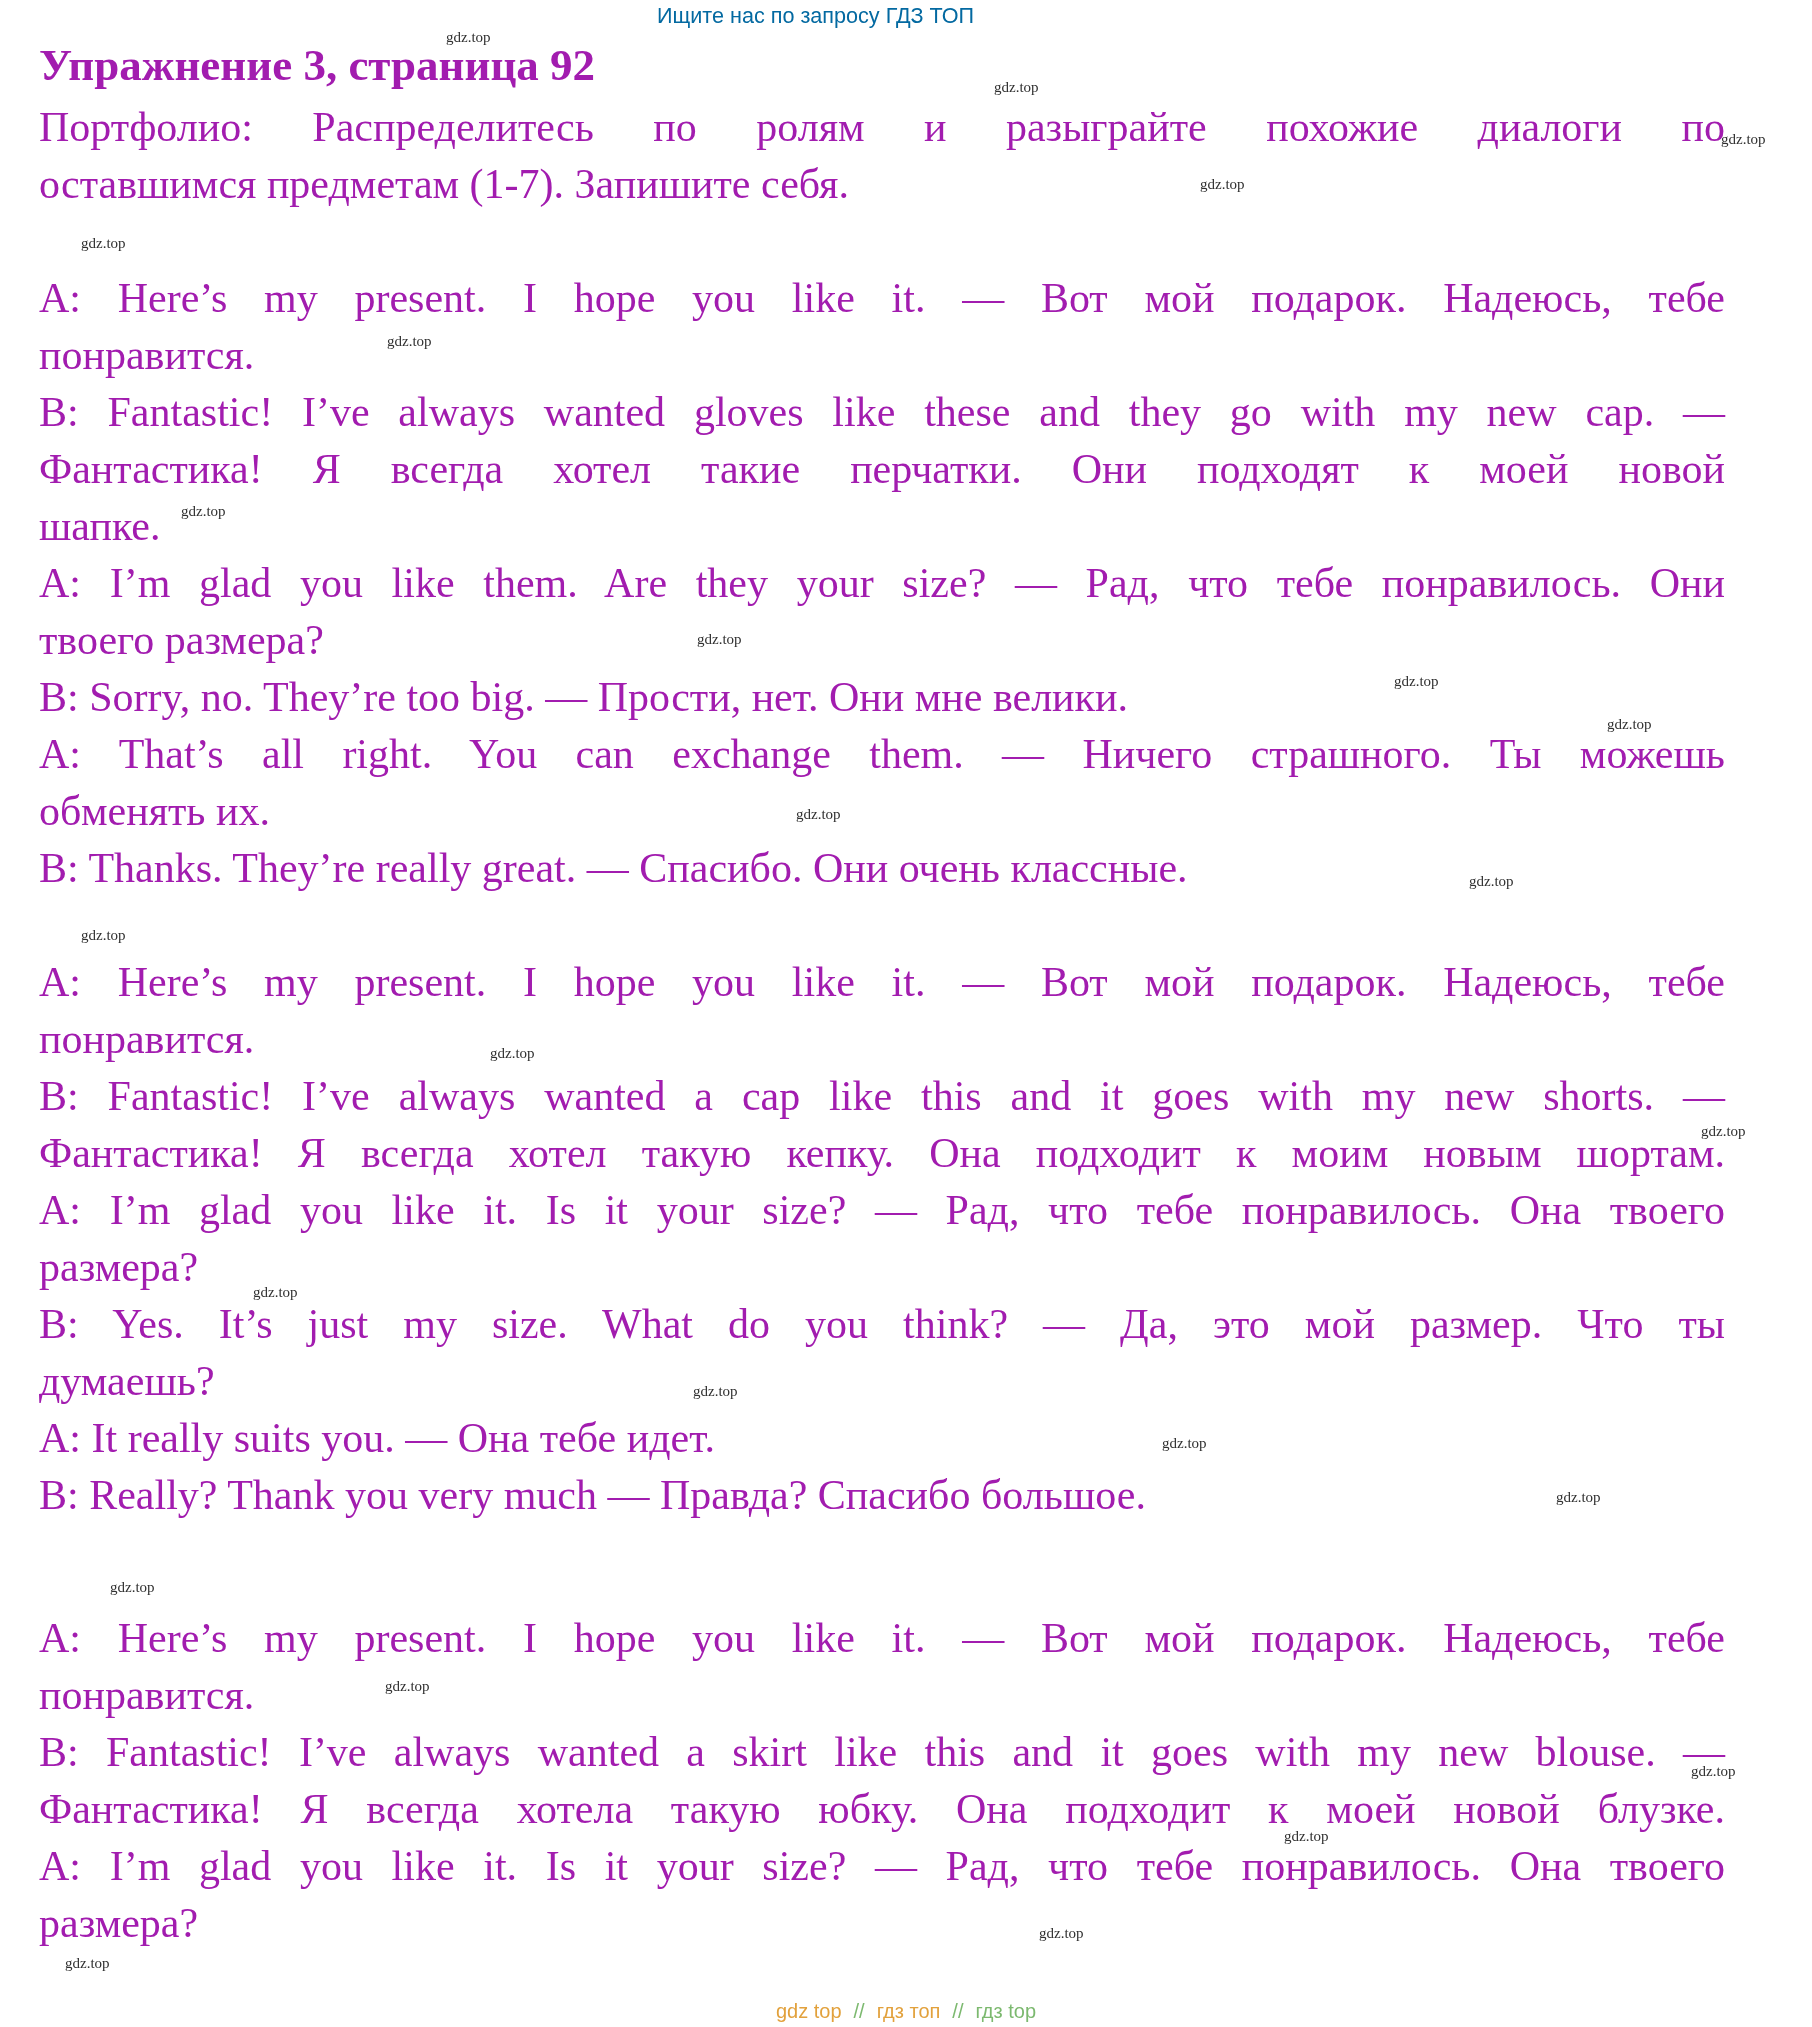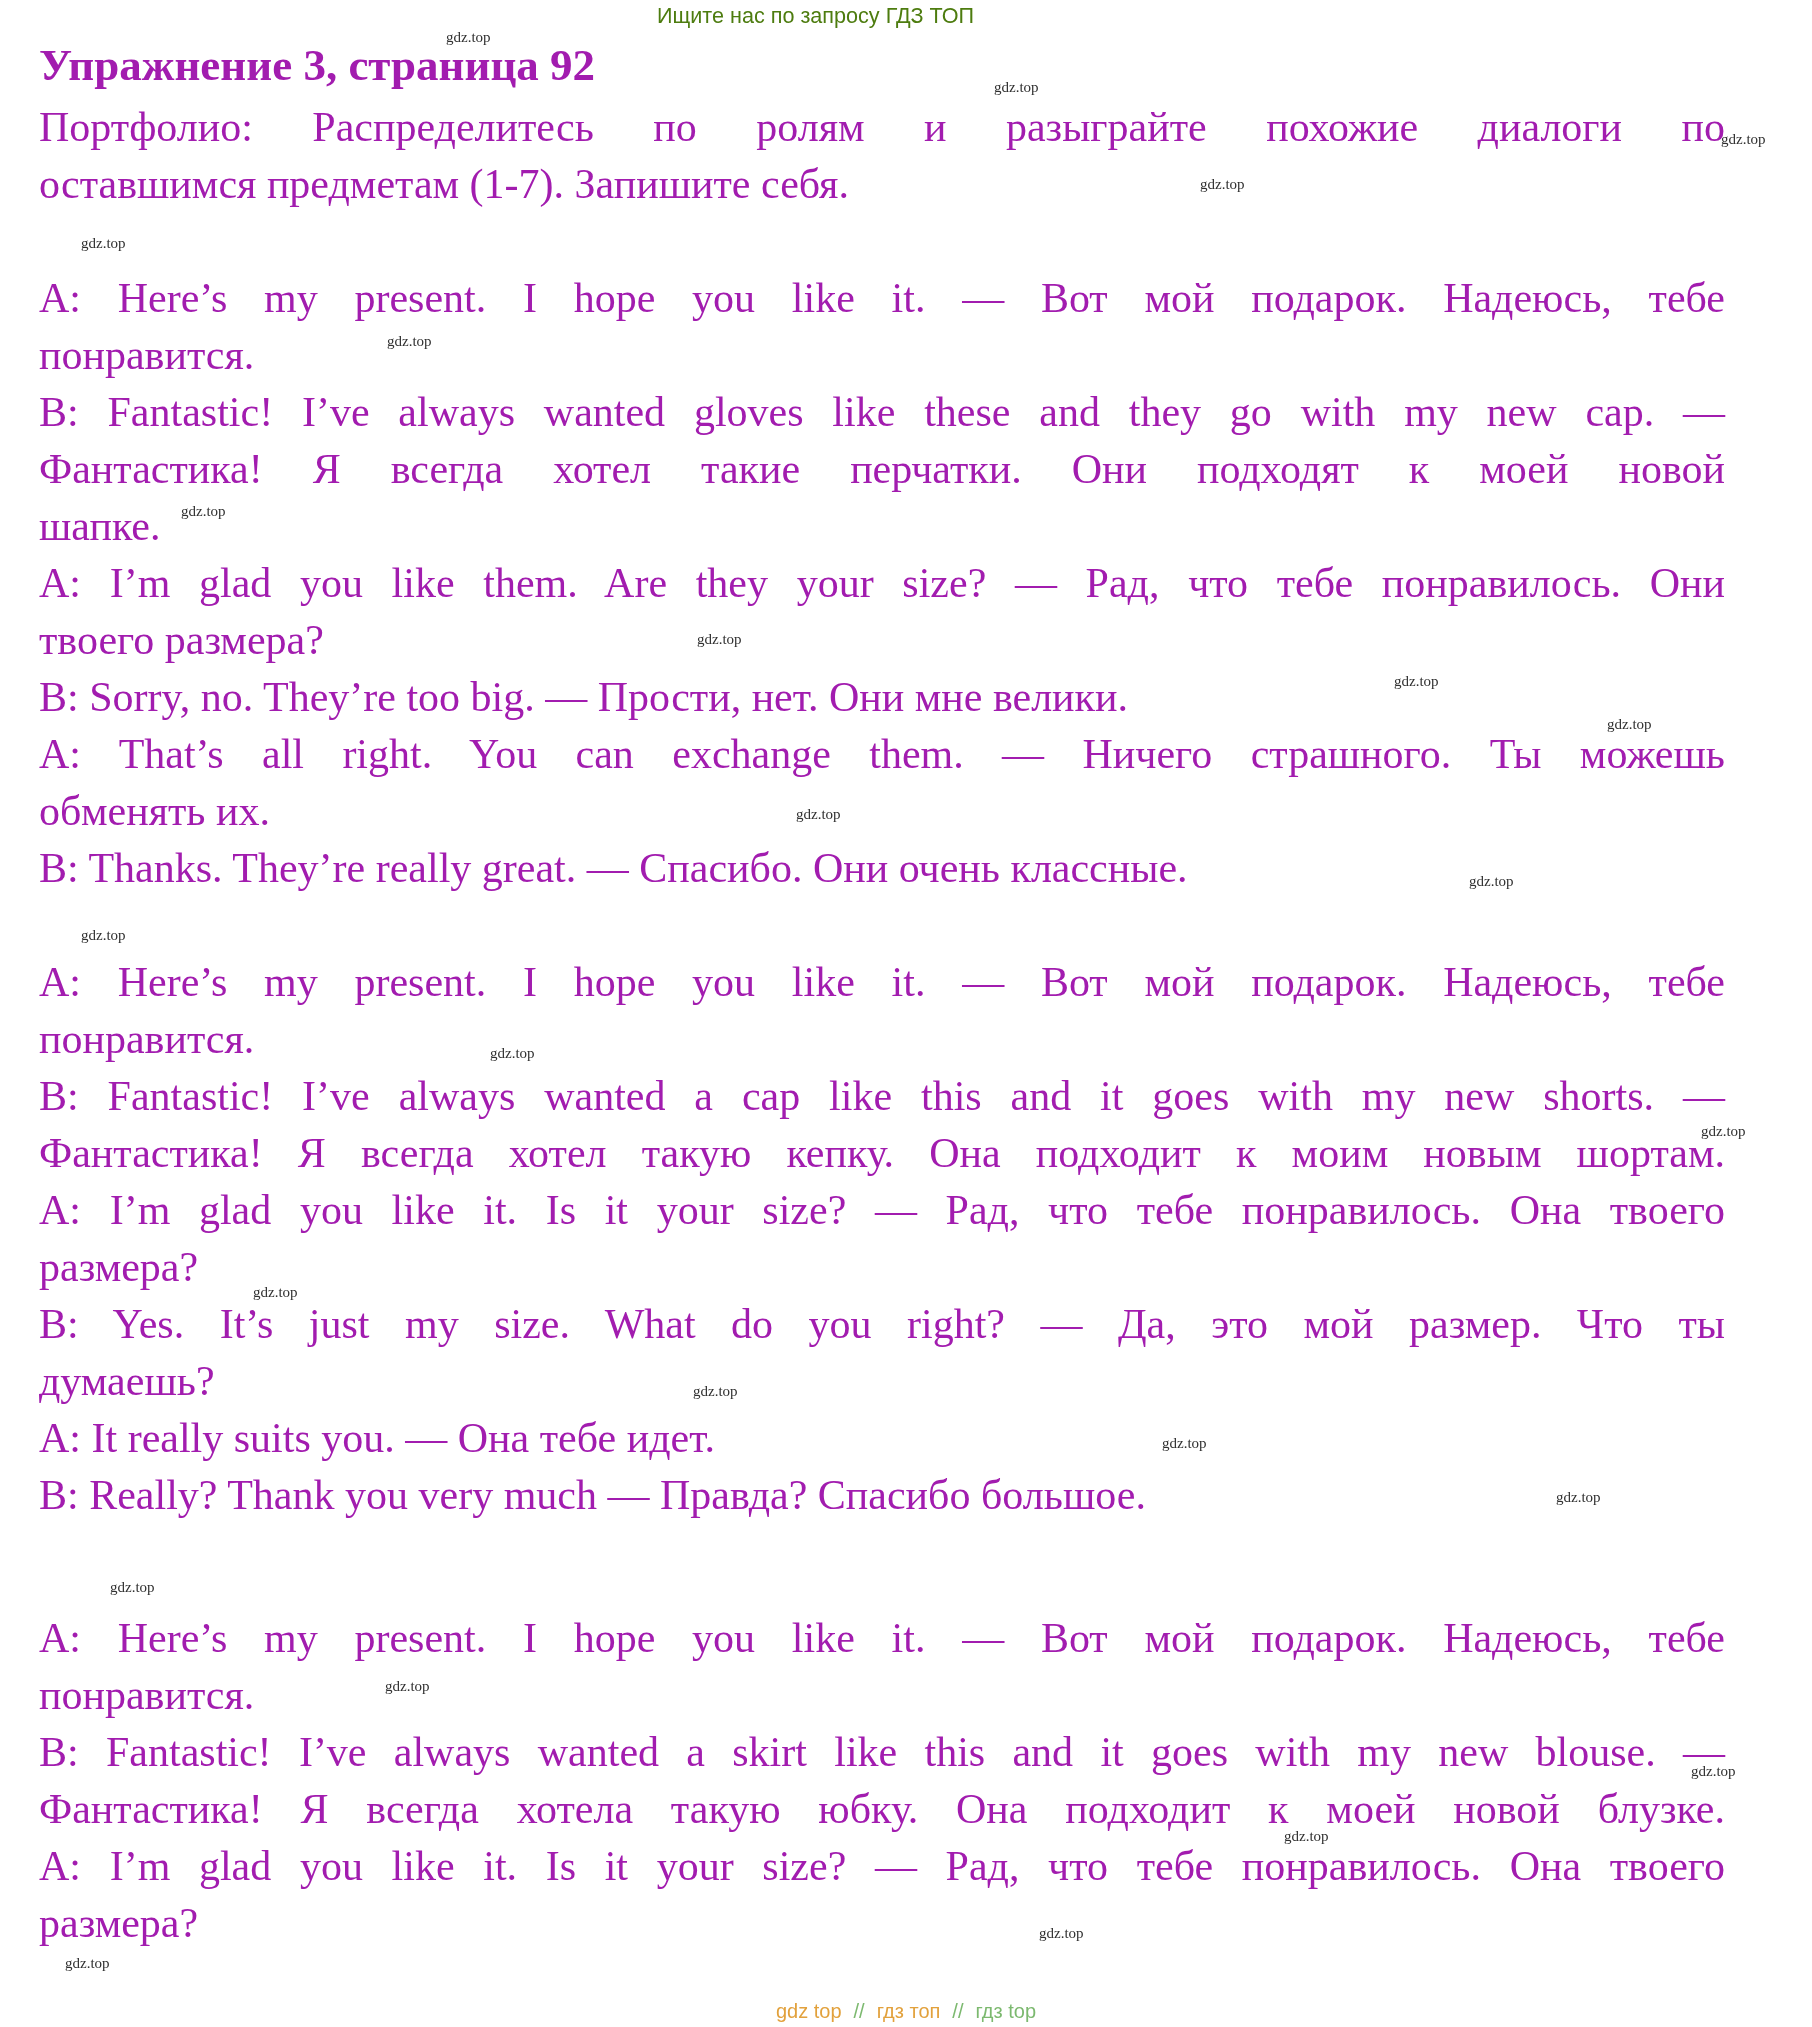--- a/index.html
+++ b/index.html
@@ -82,21 +82,21 @@
   .footer-part {
     margin: 0 6px;
     cursor: pointer;
   }
 </style>
 </head>
 <body>
 
 <div class="page">
 
-  <div class="top-banner" style="color: #4d7c0f;">Ищите нас по запросу ГДЗ ТОП</div>
+  <div class="top-banner" style="color: #0369a1;">Ищите нас по запросу ГДЗ ТОП</div>
 
   <div class="content">
     <h1 class="title">Упражнение 3, страница 92</h1>
     <div id="lines">
         <div class="line just">Портфолио: Распределитесь по ролям и разыграйте похожие диалоги по</div>
         <div class="line">оставшимся предметам (1-7). Запишите себя.</div>
         <div class="line"></div>
         <div class="line just">A: Here’s my present. I hope you like it. — Вот мой подарок. Надеюсь, тебе</div>
         <div class="line">понравится.</div>
         <div class="line just">B: Fantastic! I’ve always wanted gloves like these and they go with my new cap. —</div>
@@ -108,21 +108,21 @@
         <div class="line just">A: That’s all right. You can exchange them. — Ничего страшного. Ты можешь</div>
         <div class="line">обменять их.</div>
         <div class="line">B: Thanks. They’re really great. — Спасибо. Они очень классные.</div>
         <div class="line"></div>
         <div class="line just">A: Here’s my present. I hope you like it. — Вот мой подарок. Надеюсь, тебе</div>
         <div class="line">понравится.</div>
         <div class="line just">B: Fantastic! I’ve always wanted a cap like this and it goes with my new shorts. —</div>
         <div class="line just">Фантастика! Я всегда хотел такую кепку. Она подходит к моим новым шортам.</div>
         <div class="line just">A: I’m glad you like it. Is it your size? — Рад, что тебе понравилось. Она твоего</div>
         <div class="line">размера?</div>
-        <div class="line just">B: Yes. It’s just my size. What do you right? — Да, это мой размер. Что ты</div>
+        <div class="line just">B: Yes. It’s just my size. What do you think? — Да, это мой размер. Что ты</div>
         <div class="line">думаешь?</div>
         <div class="line">A: It really suits you. — Она тебе идет.</div>
         <div class="line">B: Really? Thank you very much — Правда? Спасибо большое.</div>
         <div class="line" style="height: 86px;"></div>
         <div class="line just">A: Here’s my present. I hope you like it. — Вот мой подарок. Надеюсь, тебе</div>
         <div class="line">понравится.</div>
         <div class="line just">B: Fantastic! I’ve always wanted a skirt like this and it goes with my new blouse. —</div>
         <div class="line just">Фантастика! Я всегда хотела такую юбку. Она подходит к моей новой блузке.</div>
         <div class="line just">A: I’m glad you like it. Is it your size? — Рад, что тебе понравилось. Она твоего</div>
         <div class="line">размера?</div>

